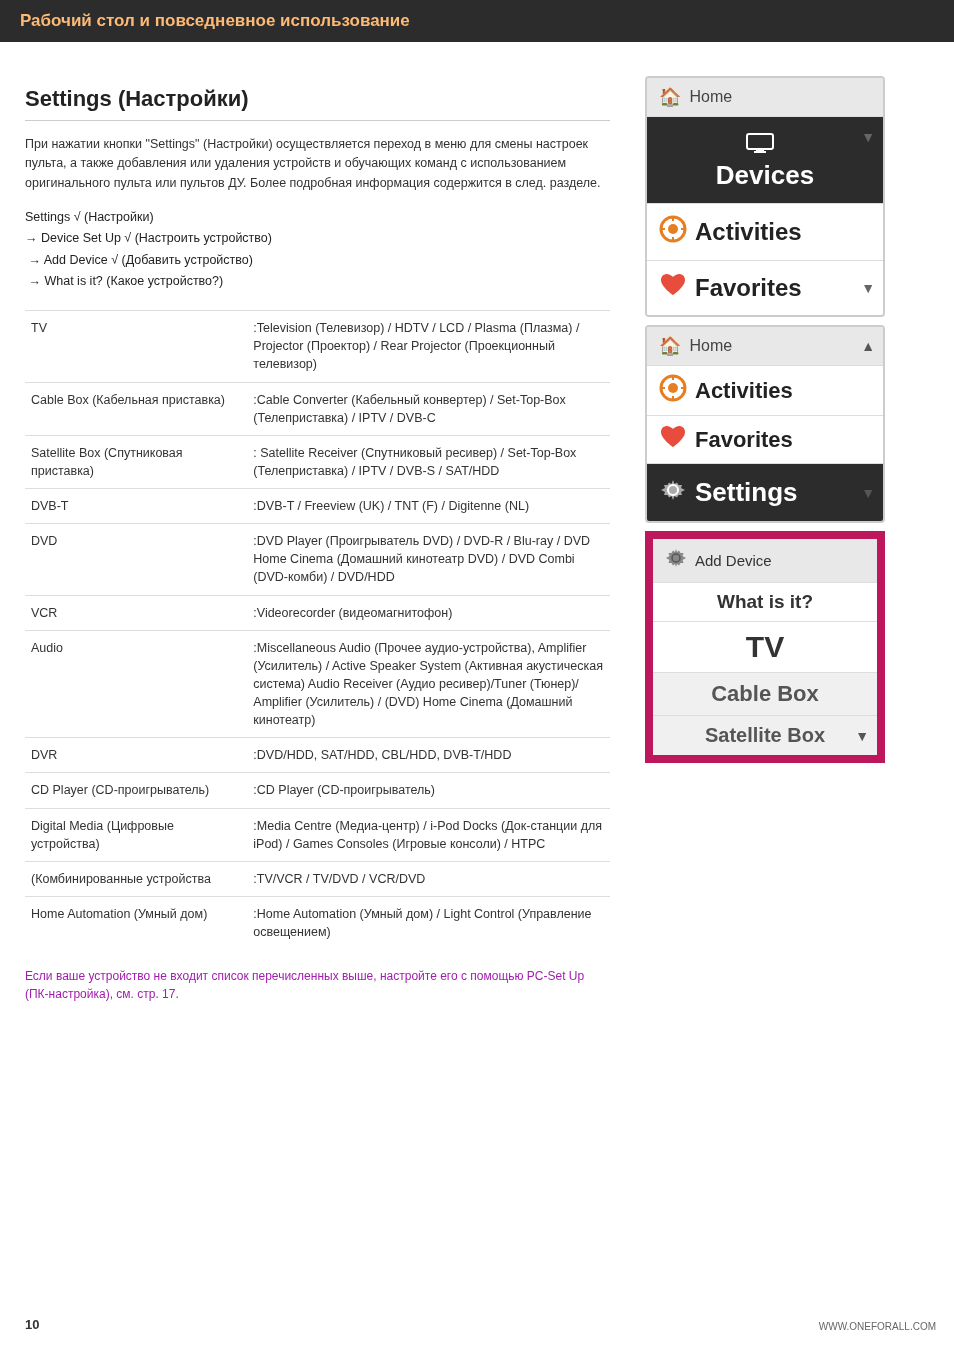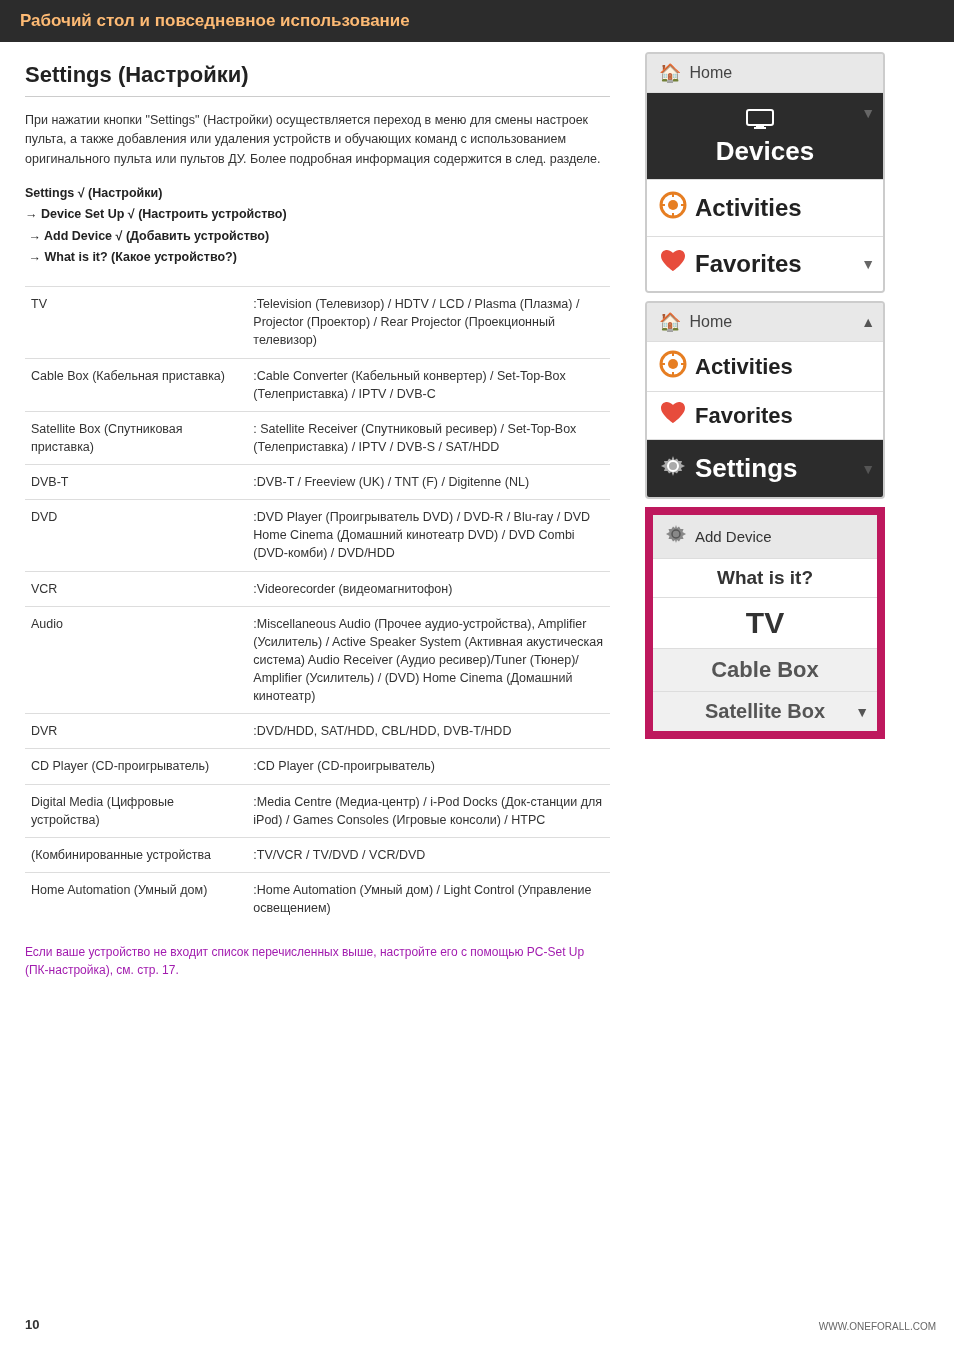--- a/index.html
+++ b/index.html
@@ -19,20 +19,21 @@
       color: #fdba74;
       padding: 11px 20px;
       font-size: 17px;
       font-weight: bold;
     }
 
     
     .main-layout {
       display: flex;
       padding: 0;
+      margin-top: 24px;
     }
 
     
     .left-content {
       flex: 1;
       padding: 20px 25px;
       max-width: 635px;
     }
 
     
@@ -64,21 +65,21 @@
       color: #333;
       margin-bottom: 10px;
     }
 
     .nav-tree {
       font-size: 12.5px;
       color: #222;
       margin-bottom: 18px;
       line-height: 1.7;
     }
-    .nav-tree .bold { font-weight: bold; }
+    .nav-tree .bold { font-weight: normal; }
 
     
     .device-table {
       width: 100%;
       border-collapse: collapse;
       font-size: 12.5px;
     }
     .device-table tr {
       border-top: 1px solid #ddd;
     }

